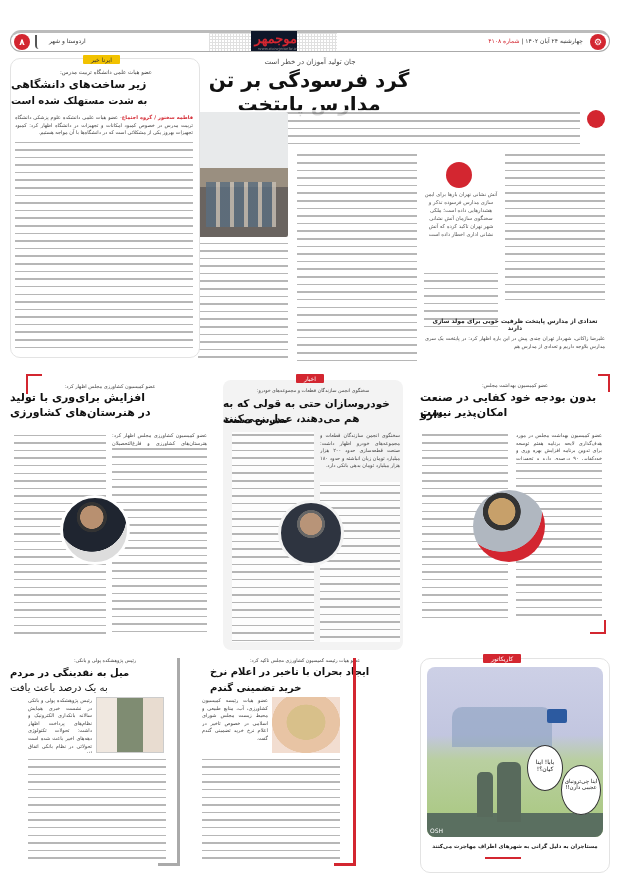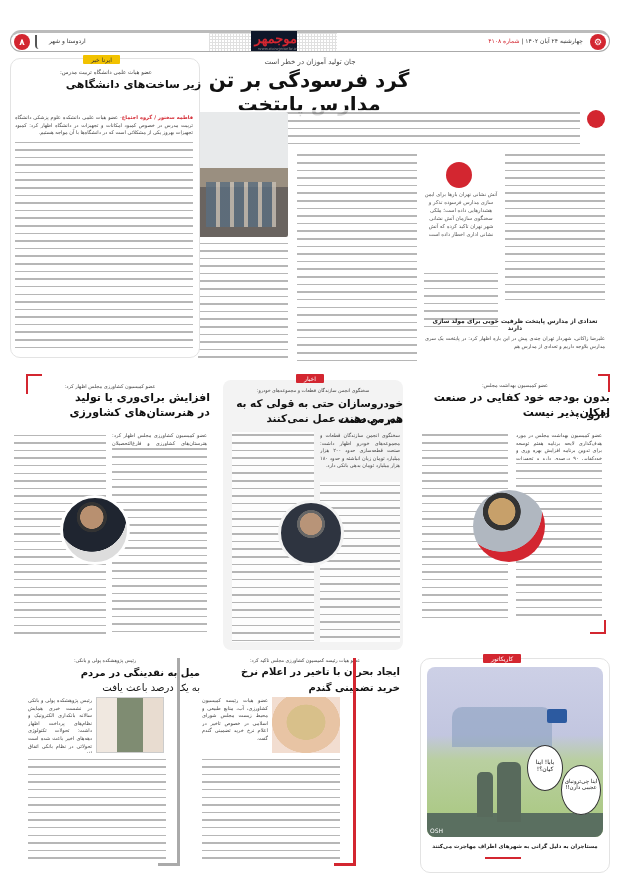--- a/index.html
+++ b/index.html
@@ -11,21 +11,21 @@
 .hdr .date{position:absolute;right:26px;top:4px;font-size:6px;color:#333;white-space:nowrap}
 .hdr .date b{color:#d32630;font-weight:normal}
 .hdr .pattern{position:absolute;left:198px;top:0;width:128px;height:18px;background-image:linear-gradient(#ccc 1px,transparent 1px),linear-gradient(90deg,#ccc 1px,transparent 1px);background-size:3px 3px;opacity:.6}
 .hdr .mast{position:absolute;left:240px;top:-2px;width:46px;text-align:right;color:#d32630;font-family:"DejaVu Serif",serif;font-weight:bold;font-size:13px;background:#0f172a}
 .hdr .mast small{display:block;font-size:4px;color:#888;font-weight:normal}
 .hdr .sec{position:absolute;left:38px;top:4px;font-size:6px;color:#333}
 .hdr .pg{position:absolute;left:3px;top:1px;width:16px;height:16px;border-radius:50%;background:#d32630;color:#fff;font-size:9px;line-height:16px;text-align:center;font-weight:bold}
 .hdr .mic{position:absolute;left:24px;top:2px;width:8px;height:14px;border-left:2px solid #555;border-radius:0 0 4px 4px}
 .kicker{font-size:7px;color:#444;text-align:center}
 .h1{font-size:20px;font-weight:bold;text-align:center;color:#111}
-.h2{font-size:12.5px;font-weight:bold;text-align:right;color:#111;line-height:1.5}
+.h2{font-size:12.5px;font-weight:bold;text-align:left;color:#111;line-height:1.5}
 .txt{font-size:5px;line-height:7.6px;color:#444;text-align:justify;overflow:hidden}
 .lines{background:repeating-linear-gradient(#fff 0,#fff 2.5px,#aaa 2.5px,#aaa 4px,#fff 4px,#fff 7.6px);opacity:.85}
 .tag{background:#d32630;color:#fff;font-size:6px;padding:0 8px;height:9px;line-height:9px;text-align:center;border-radius:1px}
 .tag.y{background:#f2c200;color:#333}
 .box{border:1px solid #e3e3e3;border-radius:10px;background:#fff}
 .grey{background:#f3f3f3;border-radius:8px}
 .circle-img{border-radius:50%;overflow:hidden}
 .bullet{width:18px;height:18px;border-radius:50%;background:#d32630}
 </style>
 </head>
@@ -58,20 +58,21 @@
 </div>
 <div class="abs txt lines" style="right:332px;top:240px;width:90px;height:124px"></div>
 
 <div class="abs" style="right:15px;top:317px;width:180px;font-size:6px;font-weight:bold;text-align:center;color:#222">تعدادی از مدارس پایتخت ظرفیت خوبی برای مولد سازی دارند</div>
 <div class="abs txt" style="right:15px;top:335px;width:180px;height:20px">علیرضا زاکانی، شهردار تهران چندی پیش در این باره اظهار کرد: در پایتخت یک سری مدارس بلاوجه داریم و تعدادی از مدارس هم</div>
 
 <div class="abs box" style="left:10px;top:58px;width:190px;height:300px">
   <div class="abs tag y" style="left:72px;top:-4px">ایرنا خبر</div>
   <div class="abs kicker" style="left:0;top:10px;width:190px;font-size:5.5px">عضو هیات علمی دانشگاه تربیت مدرس:</div>
   <div class="abs h2" style="left:0;top:18px;width:190px;font-size:11px">زیر ساخت‌های دانشگاهی</div>
+  <div class="abs h2" style="left:0;top:34px;width:190px;font-size:10px">به شدت مستهلک شده است</div>
   <div class="abs txt" style="right:6px;top:55px;width:178px;height:24px"><b style="color:#d32630">فاطمه سخنور / گروه اجتماع</b>- <span>عضو هیات علمی دانشکده علوم پزشکی دانشگاه تربیت مدرس در خصوص کمبود امکانات و تجهیزات در دانشگاه اظهار کرد: کمبود تجهیزات بهروز یکی از مشکلاتی است که در دانشگاه‌ها با آن مواجه هستیم.</span></div>
   <div class="abs txt lines" style="right:6px;top:80px;width:178px;height:212px"></div>
 </div>
 
 <div class="abs" style="right:10px;top:374px;width:12px;height:18px;border-right:2px solid #d32630;border-top:2px solid #d32630"></div>
 <div class="abs kicker" style="right:10px;top:382px;width:190px;font-size:5px">عضو کمیسیون بهداشت مجلس:</div>
 <div class="abs h2" style="right:10px;top:390px;width:190px;font-size:11px">بدون بودجه خود کفایی در صنعت دارو</div>
 <div class="abs h2" style="right:10px;top:405px;width:190px;font-size:11px">امکان‌پذیر نیست</div>
 <div class="abs txt" style="right:18px;top:432px;width:86px;height:28px">عضو کمیسیون بهداشت مجلس در مورد هدف‌گذاری لایحه برنامه هفتم توسعه برای تدوین برنامه افزایش بهره وری و خودکفایی ۹۰ درصدی دارو و تجهیزات پزشکی گفت</div>
 <div class="abs txt lines" style="right:18px;top:460px;width:86px;height:160px"></div>

